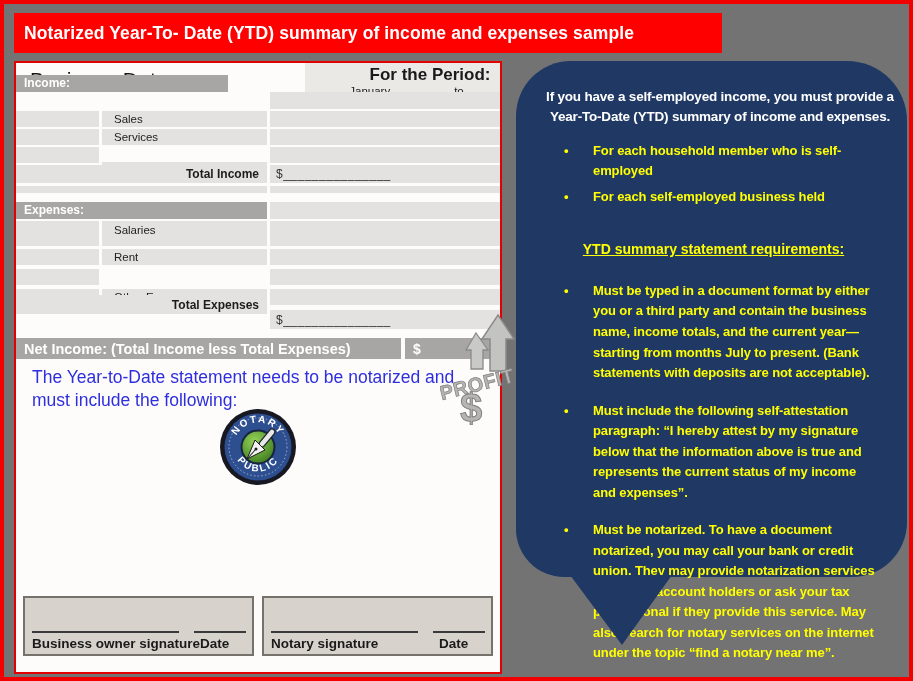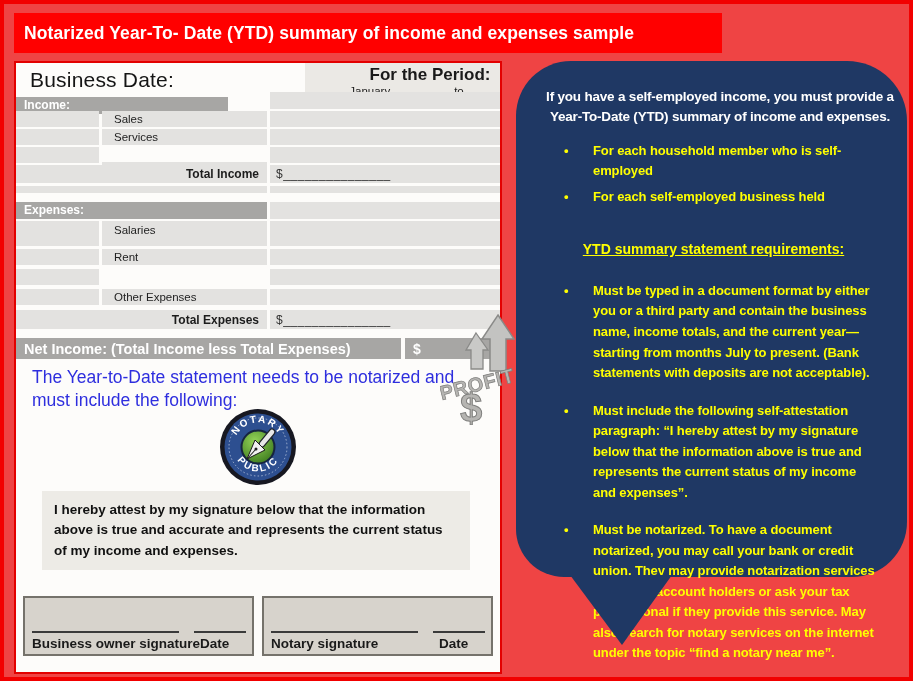--- a/index.html
+++ b/index.html
@@ -1,19 +1,19 @@
 <!DOCTYPE html>
 <html><head>
 <meta charset="utf-8">
 <style>
   * { box-sizing: border-box; margin: 0; padding: 0; }
   body { background: #888; font-family: "Liberation Sans", sans-serif; }
   .page {
     position: relative; width: 913px; height: 681px;
-    background: #ef4444; border: 4px solid #f20000; overflow: hidden;
+    background: #737373; border: 4px solid #f20000; overflow: hidden;
   }
   
   .banner {
     position: absolute; left: 10px; top: 9px; width: 708px; height: 40px;
     background: #ff0000; color: #ffffff; font-weight: bold; font-size: 17.5px;
     line-height: 40px; padding-left: 10px; letter-spacing: 0.1px;
   }
   
   .form {
     position: absolute; left: 10px; top: 57px; width: 488px; height: 613px;
@@ -94,21 +94,21 @@
 
   <div class="form">
 
     <div class="biz">Business Date:</div>
 
     <div class="period">
       <div class="p1">For the Period:</div>
       <div class="p2">January _________  to  ______present</div>
     </div>
 
-    <div class="cell hdr" style="left:0;top:34px;width:212px;height:17px;line-height:17px">Income:</div>
+    <div class="cell hdr" style="left:0;top:12px;width:212px;height:17px;line-height:17px">Income:</div>
     <div class="cell" style="left:254px;top:29px;width:230px;height:17px"></div>
 
     <div class="cell" style="left:0;top:48px;width:83px;height:16px"></div>
     <div class="cell row-label" style="left:86px;top:48px;width:165px;height:16px">Sales</div>
     <div class="cell" style="left:254px;top:48px;width:230px;height:16px"></div>
 
     <div class="cell" style="left:0;top:66px;width:83px;height:16px"></div>
     <div class="cell row-label" style="left:86px;top:66px;width:165px;height:16px">Services</div>
     <div class="cell" style="left:254px;top:66px;width:230px;height:16px"></div>
 
@@ -133,21 +133,21 @@
     <div class="cell row-label" style="left:86px;top:186px;width:165px;height:16px">Rent</div>
     <div class="cell" style="left:254px;top:186px;width:230px;height:16px"></div>
 
     <div class="cell" style="left:0;top:206px;width:83px;height:16px"></div>
     <div class="cell" style="left:254px;top:206px;width:230px;height:16px"></div>
 
     <div class="cell" style="left:0;top:226px;width:83px;height:16px"></div>
     <div class="cell row-label" style="left:86px;top:226px;width:165px;height:16px">Other Expenses</div>
     <div class="cell" style="left:254px;top:226px;width:230px;height:16px"></div>
 
-    <div class="cell total-label" style="left:0;top:247px;width:251px;height:19px">Total Expenses</div>
+    <div class="cell total-label" style="left:0;top:232px;width:251px;height:19px">Total Expenses</div>
     <div class="cell total-value" style="left:254px;top:247px;width:230px;height:19px">$_______________</div>
 
     <div class="cell netbar" style="left:0;top:275px;width:385px;height:21px">Net Income: (Total Income less Total Expenses)</div>
     <div class="cell netbar" style="left:389px;top:275px;width:95px;height:21px;font-size:14px">$</div>
 
     <svg class="profit-art" width="78" height="112" viewBox="0 0 78 112">
       <polygon points="58,2 74,26 66,26 66,58 50,58 50,26 42,26" fill="#c3c3c1" stroke="#8a8a88" stroke-width="1.5"></polygon>
       <polygon points="36,20 48,37 43,37 43,56 31,56 31,37 26,37" fill="#c9c9c7" stroke="#8a8a88" stroke-width="1.3"></polygon>
       <text x="1" y="86" transform="rotate(-14 6 84)" font-family="Liberation Sans, sans-serif" font-weight="bold" font-size="20" fill="#b6b5b2" stroke="#7e7e7c" stroke-width="0.7" letter-spacing="0.5">PROFIT</text>
       <text x="20" y="109" font-family="Liberation Sans, sans-serif" font-weight="bold" font-size="40" fill="#b6b5b2" stroke="#7e7e7c" stroke-width="1">$</text>
@@ -174,21 +174,20 @@
       <text class="seal-text" text-anchor="middle">
         <textPath href="#arcBot" startOffset="50%">PUBLIC</textPath>
       </text>
       <line x1="44" y1="37" x2="54" y2="25" stroke="#20242c" stroke-width="7" stroke-linecap="round"></line>
       <line x1="44" y1="37" x2="54" y2="25" stroke="#e8e8e8" stroke-width="4.5" stroke-linecap="round"></line>
       <polygon points="29,52 37,33 47,43" fill="#f2f2f2" stroke="#1a1a1a" stroke-width="1" stroke-linejoin="round"></polygon>
       <line x1="30" y1="51" x2="37.5" y2="42.5" stroke="#222" stroke-width="1.1"></line>
       <circle cx="38" cy="42" r="1.5" fill="#222"></circle>
     </svg>
 
-    <div class="attest">I hereby attest by my signature below that the information above is true and accurate and represents the current status of my income and expenses.</div>
 
     <div class="sigbox" style="left:7px">
       <div class="line l-sig"></div>
       <div class="line l-dat"></div>
       <div class="lbl lbl-sig">Business owner signature</div>
       <div class="lbl lbl-dat">Date</div>
     </div>
     <div class="sigbox" style="left:246px">
       <div class="line l-sig"></div>
       <div class="line l-dat"></div>

